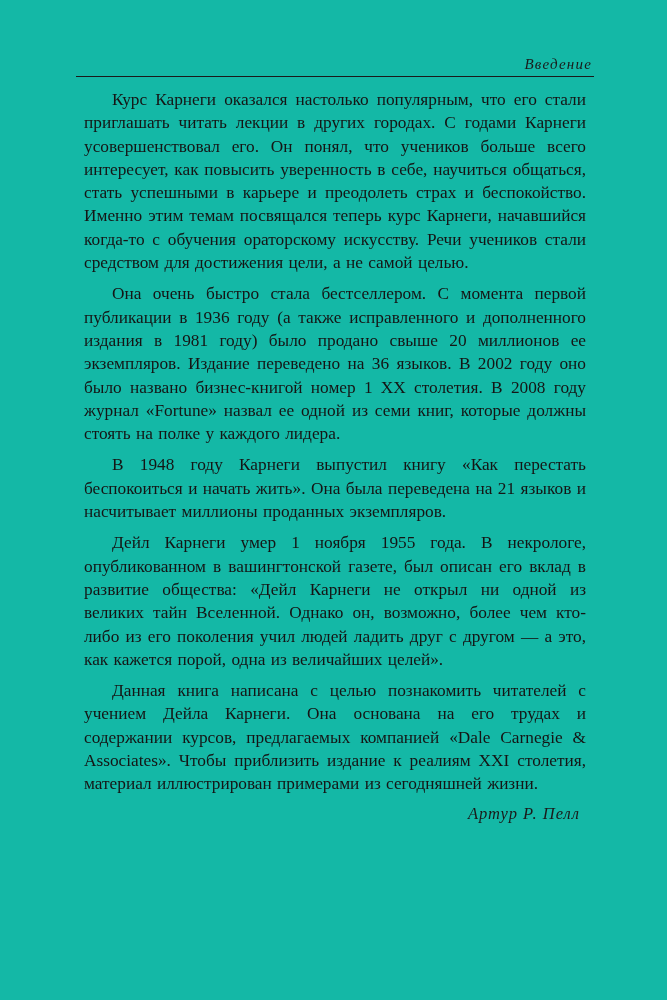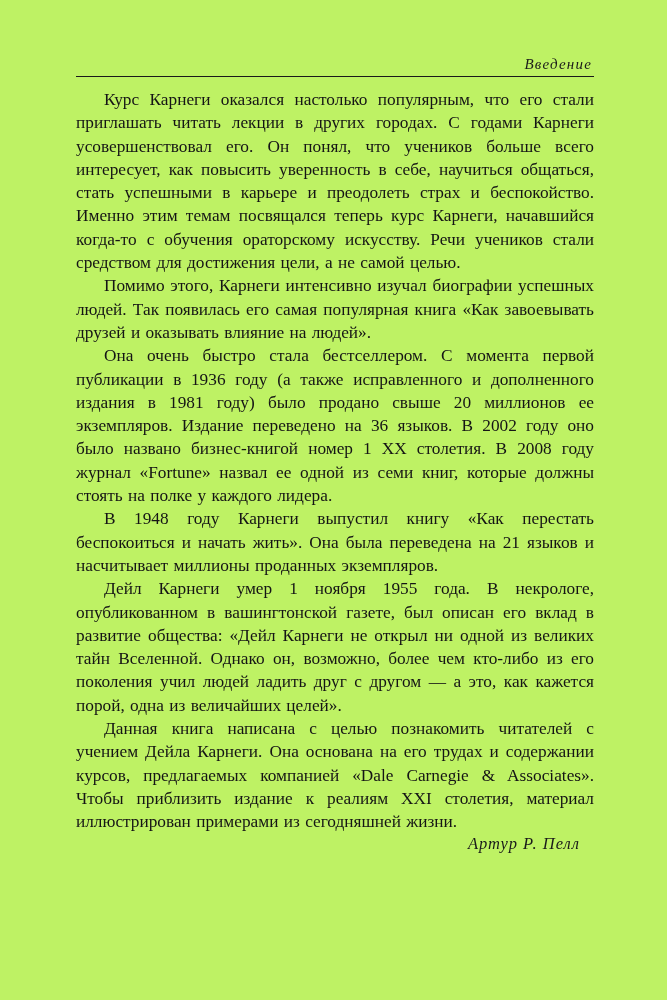--- a/index.html
+++ b/index.html
@@ -4,21 +4,21 @@
 <style>
   html, body {
     margin: 0;
     padding: 0;
     background: #ffffff;
   }
   .page {
     position: relative;
     width: 667px;
     height: 1000px;
-    background: #bef264;
+    background: #14b8a6;
     font-family: "Liberation Serif", "DejaVu Serif", serif;
     color: #151515;
     overflow: hidden;
   }
   .content {
     position: absolute;
     left: 76px;
     top: 56px;
     width: 518px;
   }
@@ -31,21 +31,21 @@
     padding-bottom: 3px;
     color: #1a1a1a;
   }
   .head-rule {
     height: 0;
     border: none;
     border-top: 1.6px solid #1a1a1a;
     margin: 0 0 11px 0;
   }
   .body-text p {
-    margin: 0;
+    margin: 8px;
     text-indent: 28px;
     text-align: justify;
     font-size: 17.3px;
     line-height: 23.3px;
     word-spacing: 1px;
     hyphens: auto;
     -webkit-hyphens: auto;
   }
   .signature {
     text-align: right;
@@ -61,21 +61,20 @@
 
 <div class="page">
   <div class="content">
 
     <div class="running-head">Введение</div>
 
     <hr class="head-rule">
 
     <div class="body-text">
       <p>Курс Карнеги оказался настолько популярным, что его стали приглашать читать лекции в других городах. С годами Карнеги усовершенствовал его. Он понял, что учеников больше всего интересует, как повысить уверенность в себе, научиться общаться, стать успешными в карьере и преодолеть страх и беспокойство. Именно этим темам посвящался теперь курс Карнеги, начавшийся когда-то с обучения ораторскому искусству. Речи учеников стали средством для достижения цели, а не самой целью.</p>
-      <p>Помимо этого, Карнеги интенсивно изучал биографии успешных людей. Так появилась его самая популярная книга «Как завоевывать друзей и оказывать влияние на людей».</p>
       <p>Она очень быстро стала бестселлером. С момента первой публикации в 1936 году (а также исправленного и дополненного издания в 1981 году) было продано свыше 20 миллионов ее экземпляров. Издание переведено на 36 языков. В 2002 году оно было названо бизнес-книгой номер 1 XX столетия. В 2008 году журнал «Fortune» назвал ее одной из семи книг, которые должны стоять на полке у каждого лидера.</p>
       <p>В 1948 году Карнеги выпустил книгу «Как перестать беспокоиться и начать жить». Она была переведена на 21 языков и насчитывает миллионы проданных экземпляров.</p>
       <p>Дейл Карнеги умер 1 ноября 1955 года. В некрологе, опубликованном в вашингтонской газете, был описан его вклад в развитие общества: «Дейл Карнеги не открыл ни одной из великих тайн Вселенной. Однако он, возможно, более чем кто-либо из его поколения учил людей ладить друг с другом — а это, как кажется порой, одна из величайших целей».</p>
       <p>Данная книга написана с целью познакомить читателей с учением Дейла Карнеги. Она основана на его трудах и содержании курсов, предлагаемых компанией «Dale Carnegie &amp; Associates». Чтобы приблизить издание к реалиям XXI столетия, материал иллюстрирован примерами из сегодняшней жизни.</p>
     </div>
 
     <div class="signature">Артур Р. Пелл</div>
 
   </div>
 </div>

